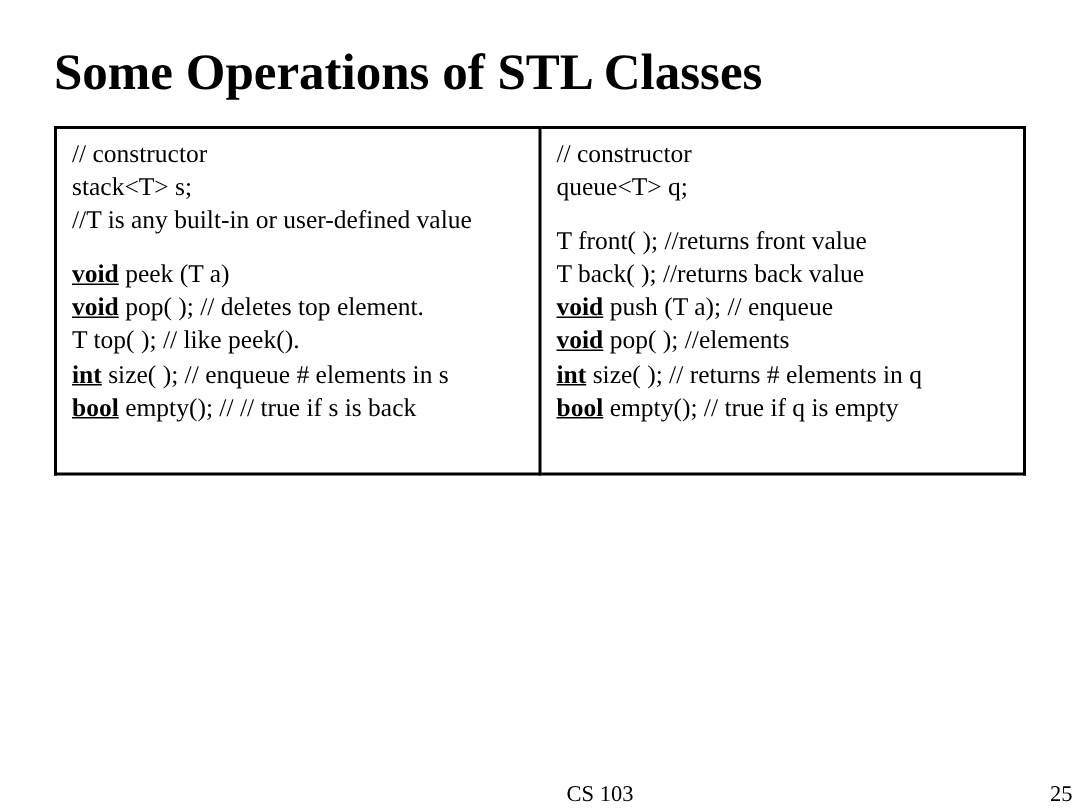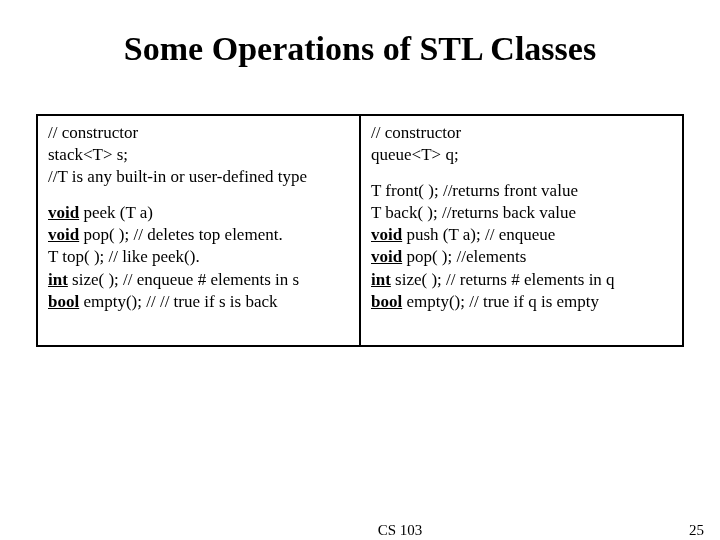--- a/index.html
+++ b/index.html
@@ -8,22 +8,22 @@
     height: 540px;
     background: #fff;
     font-family: "Times New Roman", Times, serif;
     color: #000;
     position: relative;
     padding: 30px 36px 0 36px;
   }
   .title {
     font-size: 34px;
     font-weight: bold;
-    text-align: center;
-    margin-bottom: 46px;
+    text-align: left;
+    margin-bottom: 16px;
   }
   table {
     width: 100%;
     border-collapse: collapse;
     table-layout: fixed;
   }
   th, td {
     border: 2px solid #000;
     vertical-align: top;
     padding: 6px 10px;
@@ -50,36 +50,36 @@
     font-size: 15px;
   }
   .footer-center {
     position: absolute;
     left: 50%;
     transform: translateX(-50%);
     margin-left: 40px;
   }
   .footer-right {
     position: absolute;
-    right: 16px;
+    right: 5px;
   }
 </style>
 </head>
 <body>
 
 <div class="title">Some Operations of STL Classes</div>
 
 <table>
   <tbody>
   <tr>
     <td>
       <div class="block">
         <div>// constructor</div>
         <div>stack&lt;T&gt; s;</div>
-        <div>//T is any built-in or user-defined type</div>
+        <div>//T is any built-in or user-defined value</div>
       </div>
       <div>
         <div><span class="bold">void</span><span> peek (T a)</span></div>
         <div><span class="bold">void</span><span> pop( ); // deletes top element.</span></div>
         <div>T top( );  // like peek().</div>
         <div><span class="bold">int</span><span> size( ); // enqueue # elements in s</span></div>
         <div><span class="bold">bool</span><span> empty(); // // true if s is back</span></div>
       </div>
     </td>
     <td>

